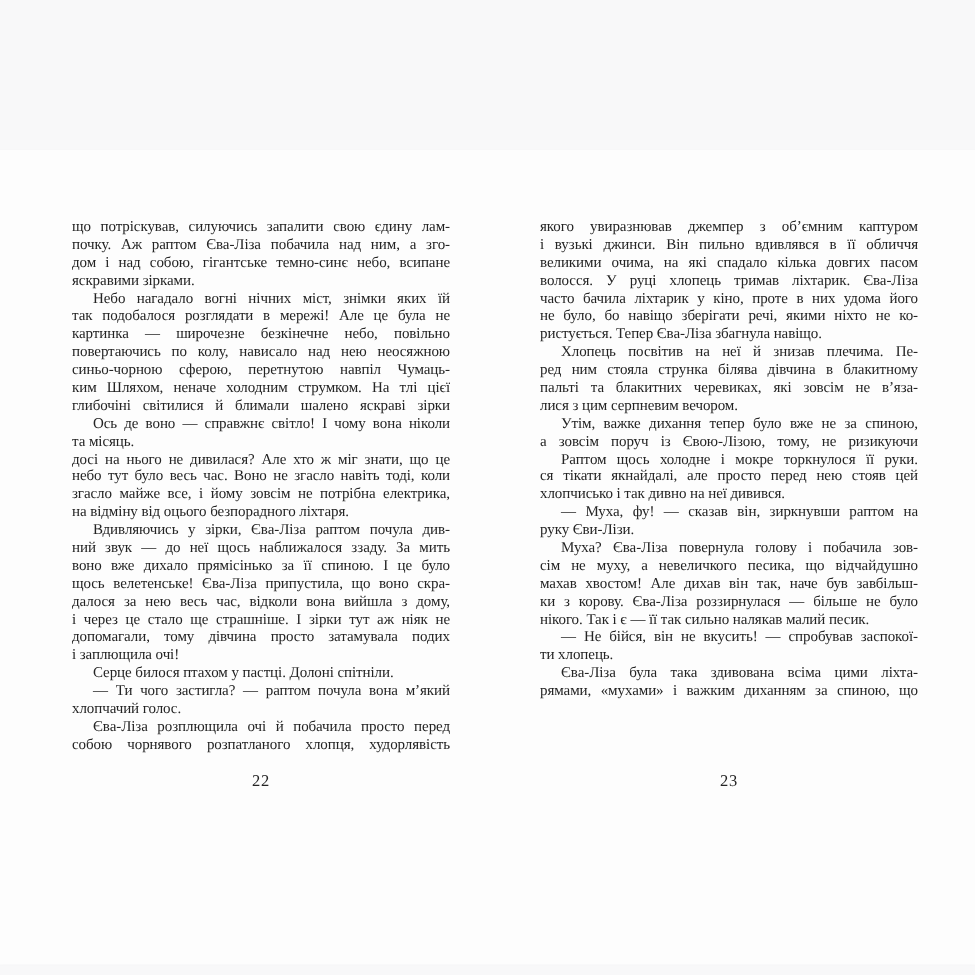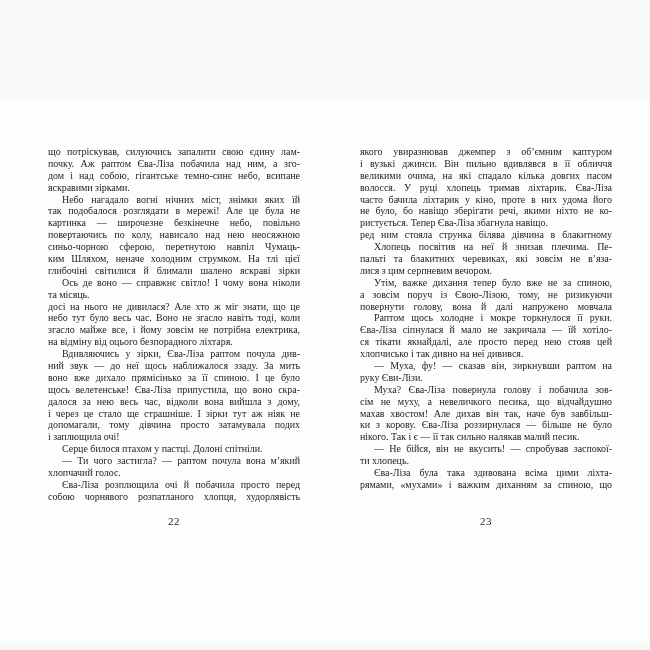--- a/index.html
+++ b/index.html
@@ -115,29 +115,27 @@
 
     <section class="page page-right">
       <div class="textcol">
           <div class="line">якого увиразнював джемпер з об’ємним каптуром</div>
           <div class="line">і вузькі джинси. Він пильно вдивлявся в її обличчя</div>
           <div class="line">великими очима, на які спадало кілька довгих пасом</div>
           <div class="line">волосся. У руці хлопець тримав ліхтарик. Єва-Ліза</div>
           <div class="line">часто бачила ліхтарик у кіно, проте в них удома його</div>
           <div class="line">не було, бо навіщо зберігати речі, якими ніхто не ко-</div>
           <div class="line end">ристується. Тепер Єва-Ліза збагнула навіщо.</div>
+          <div class="line indent">Хлопець посвітив на неї й знизав плечима. Пе-</div>
           <div class="line">ред ним стояла струнка білява дівчина в блакитному</div>
-          <div class="line indent">Хлопець посвітив на неї й знизав плечима. Пе-</div>
           <div class="line">пальті та блакитних черевиках, які зовсім не в’яза-</div>
           <div class="line end">лися з цим серпневим вечором.</div>
           <div class="line indent">Утім, важке дихання тепер було вже не за спиною,</div>
           <div class="line">а зовсім поруч із Євою-Лізою, тому, не ризикуючи</div>
-          <div class="line">повернути голову, вона й далі напружено мовчала</div>
           <div class="line indent">Раптом щось холодне і мокре торкнулося її руки.</div>
-          <div class="line">Єва-Ліза сіпнулася й мало не закричала — їй хотіло-</div>
           <div class="line">ся тікати якнайдалі, але просто перед нею стояв цей</div>
           <div class="line end">хлопчисько і так дивно на неї дивився.</div>
           <div class="line indent">— Муха, фу! — сказав він, зиркнувши раптом на</div>
           <div class="line end">руку Єви-Лізи.</div>
           <div class="line indent">Муха? Єва-Ліза повернула голову і побачила зов-</div>
           <div class="line">сім не муху, а невеличкого песика, що відчайдушно</div>
           <div class="line">махав хвостом! Але дихав він так, наче був завбільш-</div>
           <div class="line">ки з корову. Єва-Ліза роззирнулася — більше не було</div>
           <div class="line end">нікого. Так і є — її так сильно налякав малий песик.</div>
           <div class="line indent">— Не бійся, він не вкусить! — спробував заспокої-</div>

